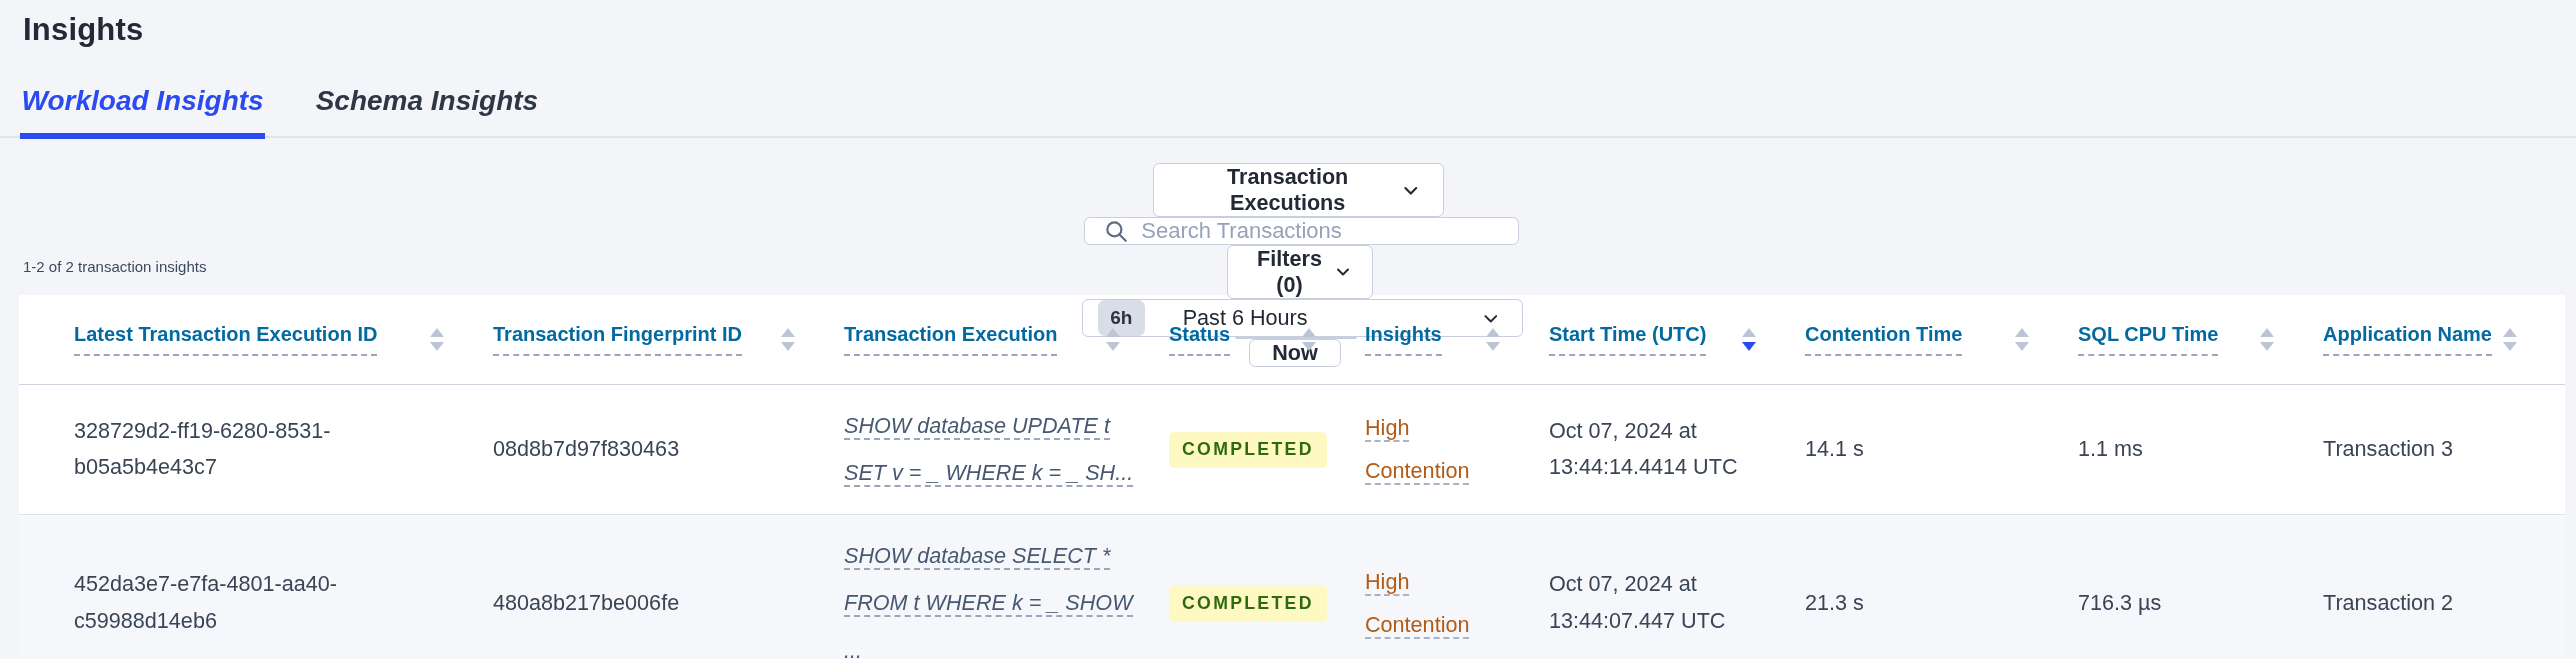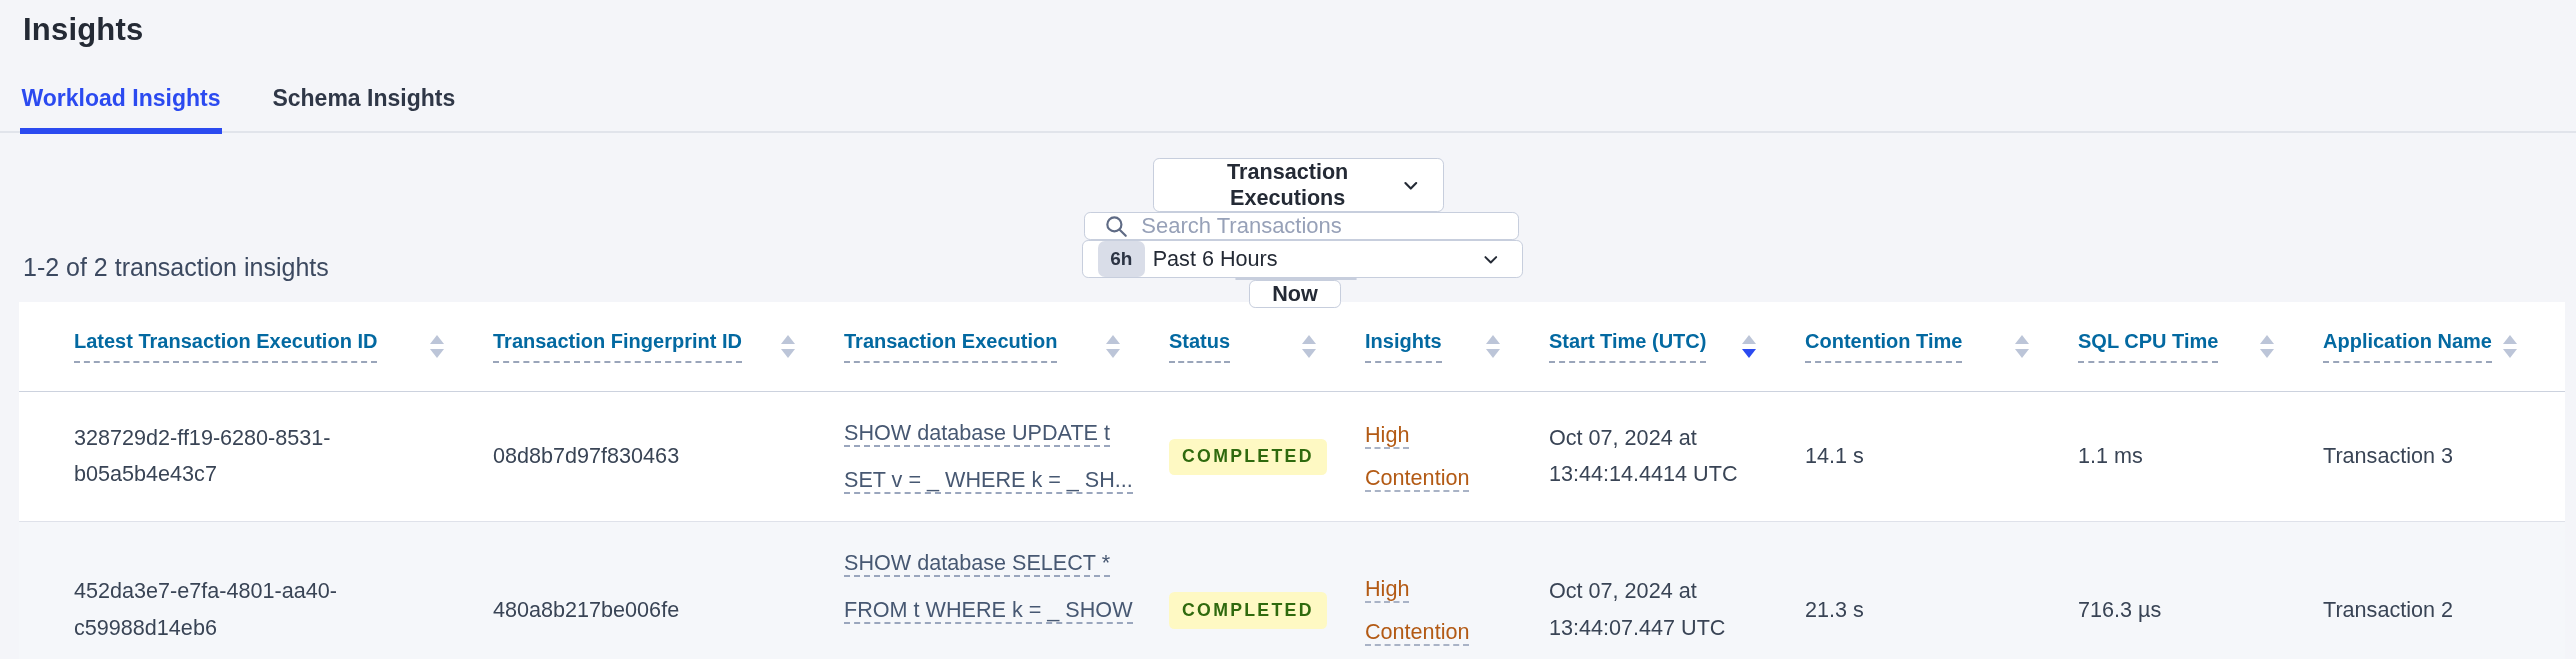--- a/index.html
+++ b/index.html
@@ -5,59 +5,59 @@
   * { margin:0; padding:0; box-sizing:border-box; }
   html,body { width:2576px; height:659px; overflow:hidden; }
   body {
     background:#f4f5f9;
     font-family:"Liberation Sans","DejaVu Sans",sans-serif;
     color:#252b37;
   }
   
   .page-title { padding:12.3px 0 0 23px; font-size:31px; font-weight:700; color:#242a35; letter-spacing:0.2px; }
   .tabs { margin-top:37px; padding-left:20px; display:flex; gap:49px; border-bottom:2.3px solid #e1e4eb; }
-  .tab { font-size:23px; font-weight:600; color:#2f3747; padding:0 1.5px 15.4px 1.5px; border-bottom:6.2px solid transparent; margin-bottom:-2.3px; cursor:pointer; }
+  .tab { font-size:28px; font-weight:600; color:#2f3747; padding:0 1.5px 15.4px 1.5px; border-bottom:6.2px solid transparent; margin-bottom:-2.3px; cursor:pointer;font-style:italic; }
   .tab.active { color:#2b4af0; border-bottom-color:#2b4af0; }
   
   .toolbar { display:flex; align-items:center; margin-top:25px; height:66px;flex-direction:column; }
   .ctl { display:flex; align-items:center; background:#fff; border:1.5px solid #c7cedd; border-radius:6.2px; height:66px; font-size:21.6px; color:#242a35; cursor:pointer; }
   .type-select { width:291px; margin-left:21px; padding:0 21.6px; justify-content:space-between; font-weight:600; }
   .searchbox { width:435px; margin-left:26px; padding:0 18.5px; cursor:text; }
   .searchbox input { border:none; outline:none; flex:1; font-size:22px; margin-left:12.3px; font-family:inherit; color:#242a35; background:transparent; }
   .searchbox input::placeholder { color:#97a1b8; }
   .filters-btn { width:146px; margin-left:23px; padding:0 18.5px; justify-content:space-between; font-weight:600; }
   .vdivider { width:1.5px; height:60px; background:#d8dce5; margin-left:14px; }
   .timepicker { width:441px; margin-left:28px; padding:0 20px 0 15.4px; }
   .chip { background:#d9dde8; color:#2c3444; font-weight:700; font-size:19px; border-radius:7px; padding:7px 12.3px; }
-  .tr-label { margin-left:8px; font-weight:500; flex:1; text-align:left; }
+  .tr-label { margin-left:38px; font-weight:500; flex:1; text-align:left; }
   .arrow-group { display:flex; margin-left:15.4px; height:66px; border:1.5px solid #c7cedd; border-radius:6.2px; overflow:hidden; background:#fff; }
   .arrow-btn { width:60px; height:100%; background:#fff; border:none; display:flex; align-items:center; justify-content:center; cursor:pointer; }
   .arrow-btn + .arrow-btn { border-left:1.5px solid #c7cedd; }
   .now-btn { width:92px; margin-left:14px; justify-content:center; font-weight:700; }
   
-  .summary { margin:29px 0 0 23px; font-size:25px; font-weight:500; color:#3c4960; }
+  .summary { margin:29px 0 0 23px; font-size:15px; font-weight:500; color:#3c4960; }
   
   .card { margin:20px 10.8px 0 19px; background:#fff; min-height:354px; }
   table { width:100%; border-collapse:collapse; table-layout:fixed; }
   th { height:89px; vertical-align:middle; border-bottom:1.5px solid #ccd2de; text-align:left; font-weight:normal; }
   .th-inner { display:flex; align-items:center; justify-content:space-between; padding-right:49px; }
   .th-label { font-size:20px; font-weight:700; color:#0369a1; border-bottom:2.3px dashed #9aa5ba; padding-bottom:7.7px; cursor:pointer; white-space:nowrap; }
   .col-first { padding-left:55px; }
   .sorter { display:inline-flex; flex-direction:column; gap:4.6px; margin-left:10.8px; cursor:pointer; flex:none; }
   .tri { width:0; height:0; border-left:7px solid transparent; border-right:7px solid transparent; }
   .tri.up { border-bottom:9.2px solid #bcc5d8; }
   .tri.down { border-top:9.2px solid #bcc5d8; }
   .tri.down.active { border-top-color:#2b4af0; }
   td { vertical-align:middle; padding:17px 34px 17px 0; font-size:21.6px; color:#394455; line-height:1.7; }
   tr.row-1 td { border-bottom:1.5px solid #dfe2ea; }
   tr.row-2 { background:#f5f7fa; }
   tr.row-2 td { border-bottom:1.5px solid #d8dce6; }
   .exec-id { max-width:339px; overflow-wrap:break-word; }
   .sql-link { color:#475872; border-bottom:2.3px dashed #9aa6bd; cursor:pointer; }
-  .sql-cell { line-height:2.2; max-width:308px; }
+  .sql-cell { line-height:2.2; max-width:308px;font-style:italic; }
   .status-badge { display:inline-block; background:#fef9c3; color:#2f6a0e; font-size:17.7px; font-weight:700; letter-spacing:2.3px; padding:7.7px 13px; border-radius:5.4px; line-height:1.2; }
   .insight-cell { line-height:2.0; max-width:146px; }
   .insight-link { color:#b35a14; border-bottom:2.3px dashed #a9b3c6; cursor:pointer; }
   .time-cell { max-width:231px; }
   svg { display:block; }
 </style>
 </head>
 <body>
 
 <div>
@@ -82,20 +82,28 @@
     <div class="ctl searchbox">
       <span>
         <svg width="26" height="26" viewBox="0 0 24 24" fill="none" stroke="#5f6b85" stroke-width="2" stroke-linecap="round">
             <circle cx="10.5" cy="10.5" r="6.5"></circle>
             <line x1="15.6" y1="15.6" x2="21" y2="21"></line>
           </svg>
       </span>
       <input type="text" placeholder="Search Transactions" style="">
     </div>
 
+    <button class="ctl filters-btn">
+      <span>Filters (0)</span>
+      <span>
+        <svg width="20" height="20" viewBox="0 0 24 24" fill="none" stroke="#242a35" stroke-width="2.4" stroke-linecap="round" stroke-linejoin="round">
+            <polyline points="6 9 12 15 18 9"></polyline>
+          </svg>
+      </span>
+    </button>
 
     <div class="vdivider"></div>
 
     <button class="ctl timepicker">
       <span class="chip">6h</span>
       <span class="tr-label">Past 6 Hours</span>
       <span>
         <svg width="21.6" height="21.6" viewBox="0 0 24 24" fill="none" stroke="#242a35" stroke-width="2.2" stroke-linecap="round" stroke-linejoin="round">
             <polyline points="6 9 12 15 18 9"></polyline>
           </svg>

